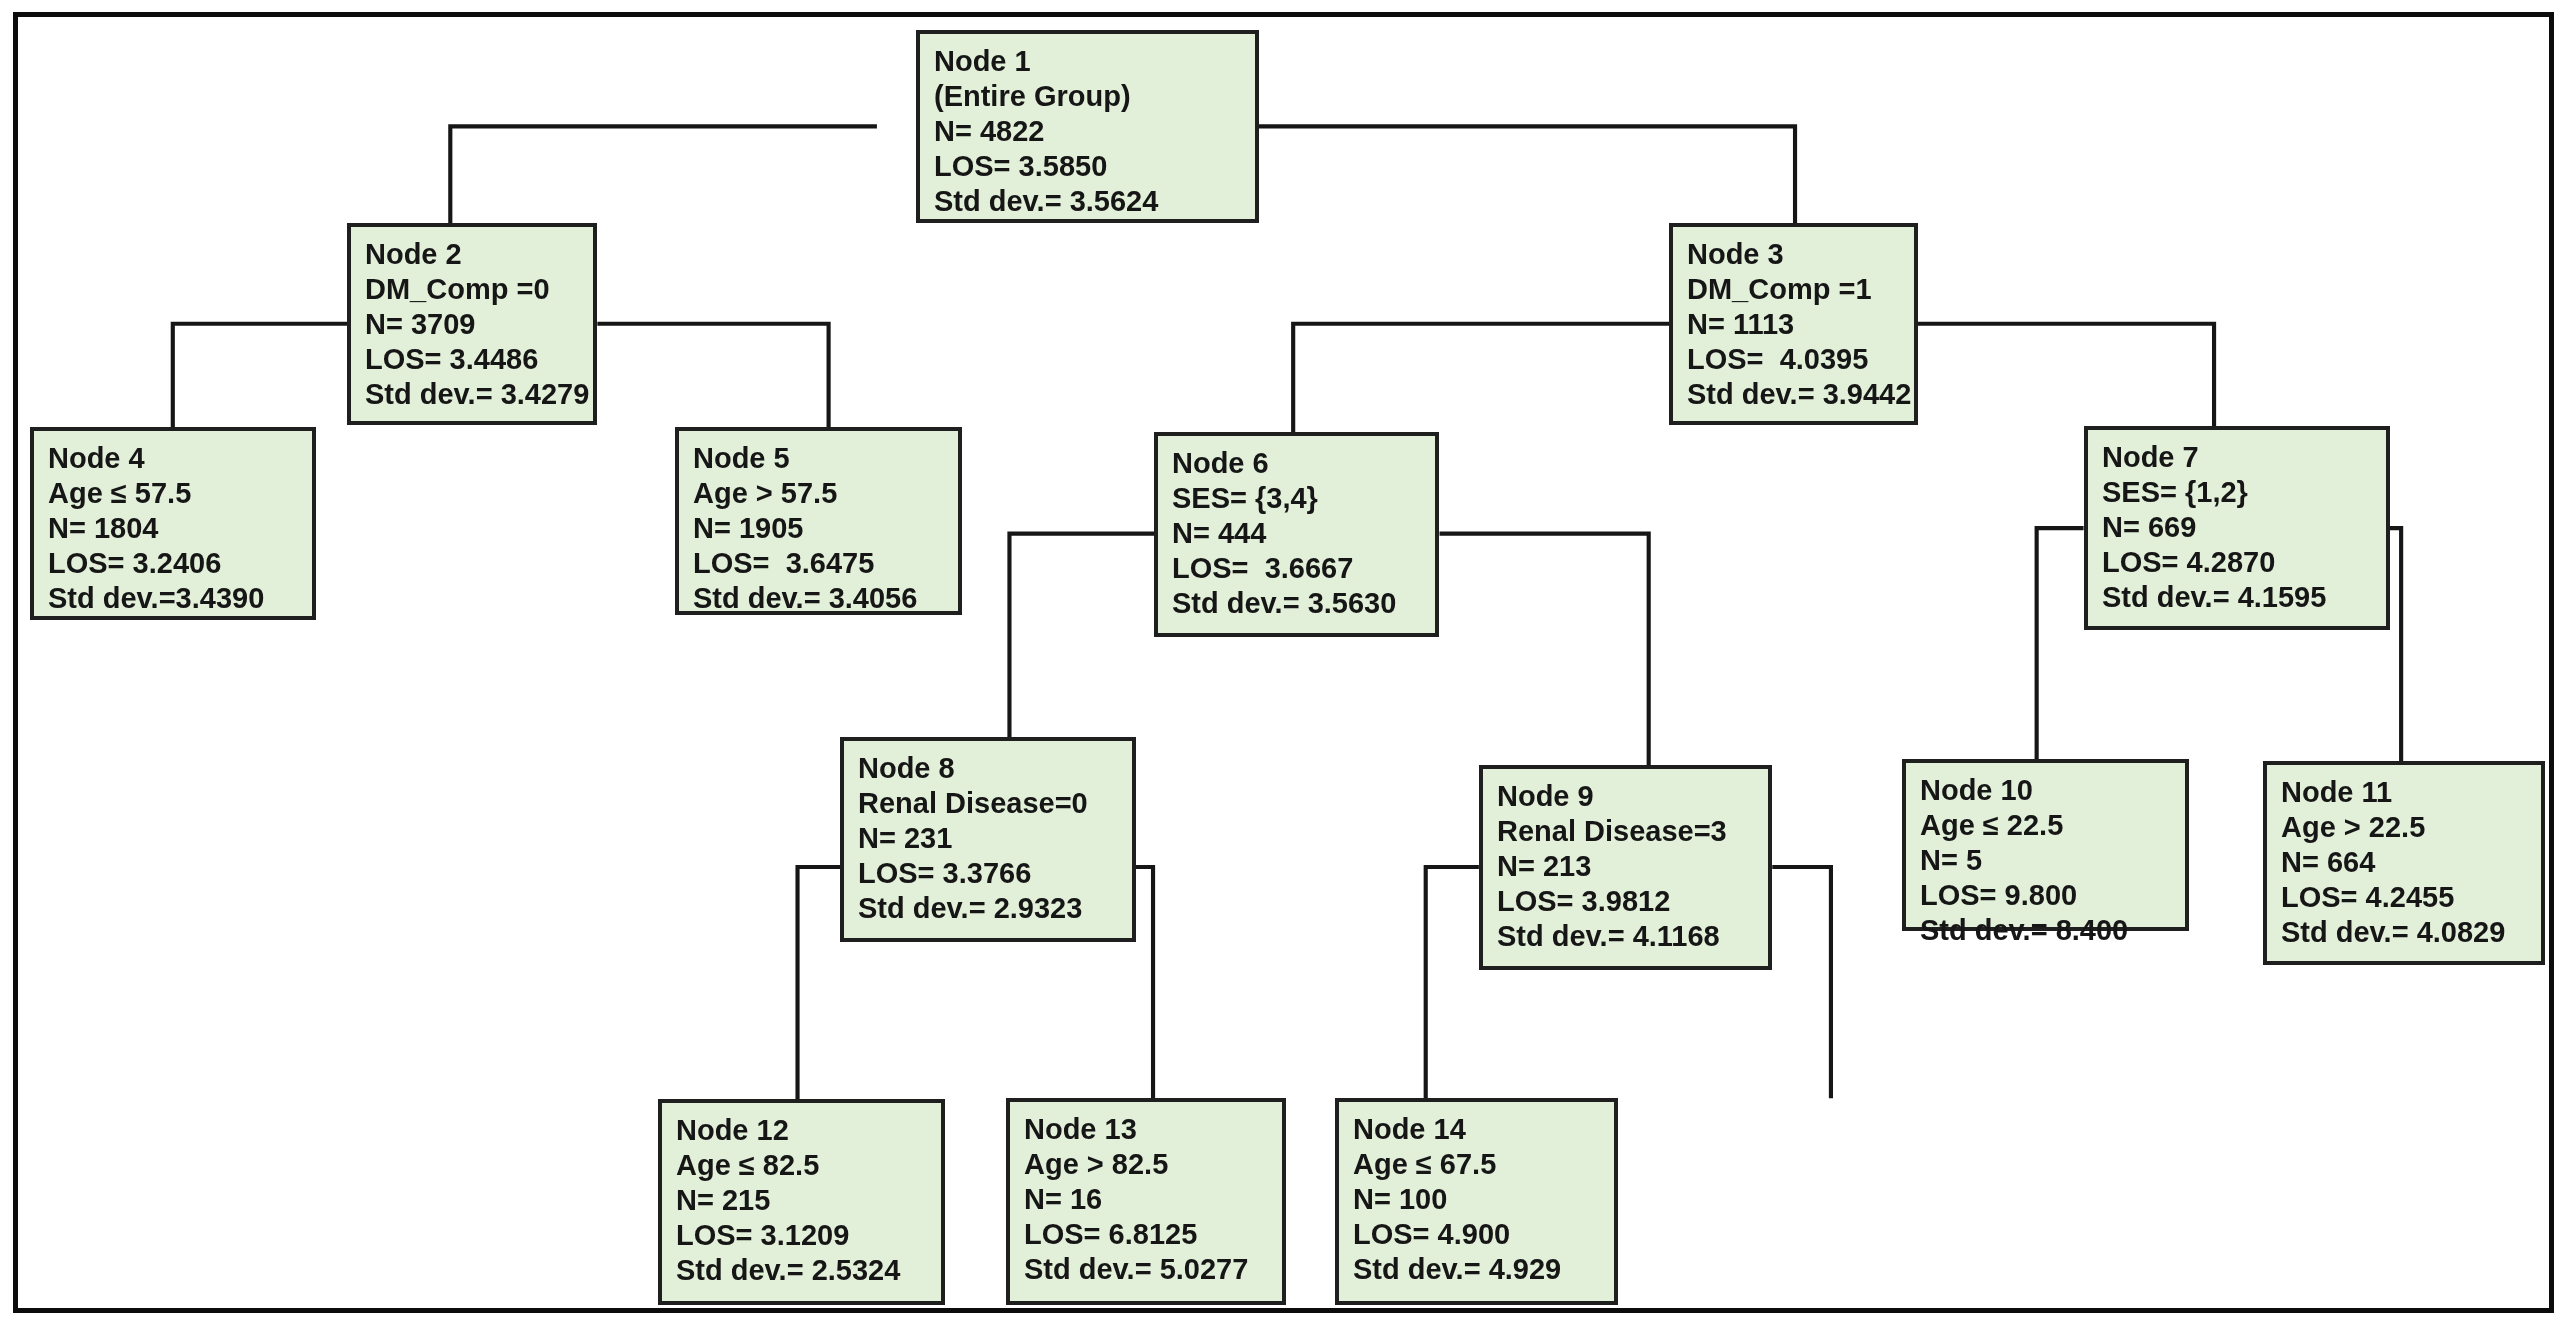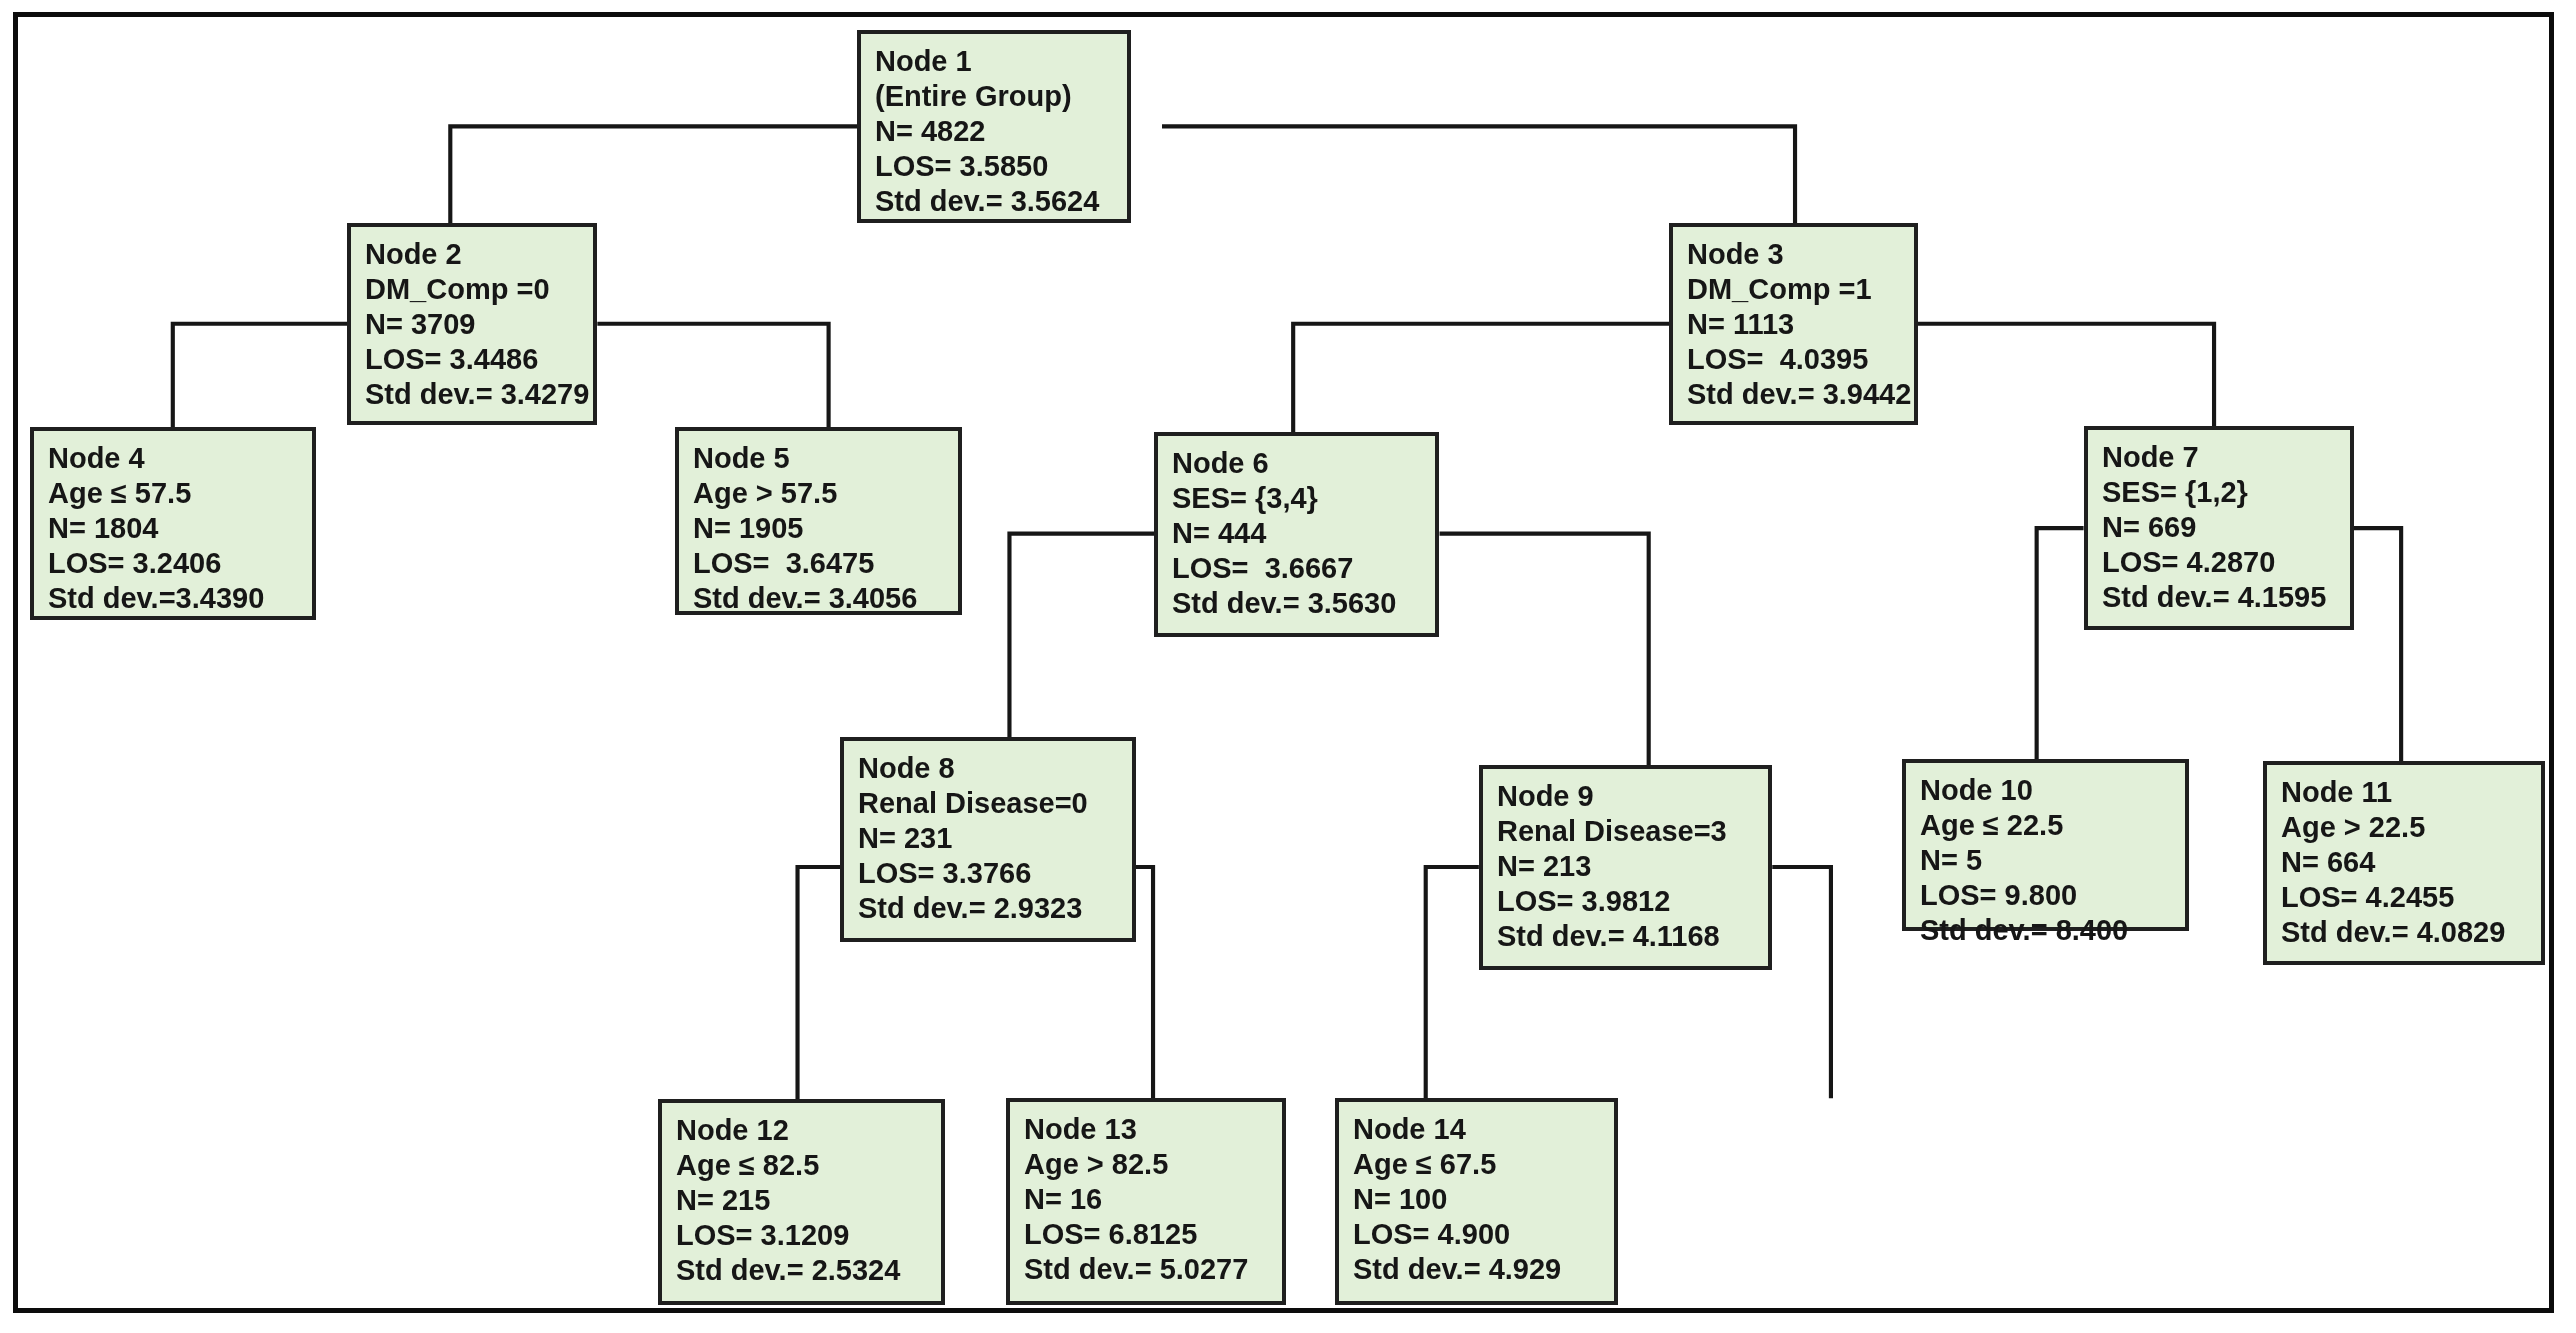--- a/index.html
+++ b/index.html
@@ -69,21 +69,21 @@
     <polyline points="1672,773 1462,773 1462,1111"></polyline>
     <polyline points="2085,773 2388,773 2388,1111"></polyline>
     <polyline points="3018,765 2950,765 2950,1103"></polyline>
     <polyline points="3405,765 3478,765 3478,1105"></polyline>
     <polyline points="1217,1256 1155,1256 1155,1595"></polyline>
     <polyline points="1645,1256 1670,1256 1670,1593"></polyline>
     <polyline points="2142,1256 2065,1256 2065,1593"></polyline>
     <polyline points="2567,1256 2652,1256 2652,1591"></polyline>
   </svg>
 
-  <div class="node" style="left:857px;top:30px;width:274px;height:193px">
+  <div class="node" style="left:916px;top:30px;width:343px;height:193px">
     <div class="nl">Node 1</div>
     <div class="nl">(Entire Group)</div>
     <div class="nl">N= 4822</div>
     <div class="nl">LOS= 3.5850</div>
     <div class="nl">Std dev.= 3.5624</div>
   </div>
 
   <div class="node" style="left:347px;top:223px;width:250px;height:202px">
     <div class="nl">Node 2</div>
     <div class="nl">DM_Comp =0</div>
@@ -117,21 +117,21 @@
   </div>
 
   <div class="node" style="left:1154px;top:432px;width:285px;height:205px">
     <div class="nl">Node 6</div>
     <div class="nl">SES= {3,4}</div>
     <div class="nl">N= 444</div>
     <div class="nl">LOS=  3.6667</div>
     <div class="nl">Std dev.= 3.5630</div>
   </div>
 
-  <div class="node" style="left:2084px;top:426px;width:270px;height:204px">
+  <div class="node" style="left:2084px;top:426px;width:306px;height:204px">
     <div class="nl">Node 7</div>
     <div class="nl">SES= {1,2}</div>
     <div class="nl">N= 669</div>
     <div class="nl">LOS= 4.2870</div>
     <div class="nl">Std dev.= 4.1595</div>
   </div>
 
   <div class="node" style="left:840px;top:737px;width:296px;height:205px">
     <div class="nl">Node 8</div>
     <div class="nl">Renal Disease=0</div>

